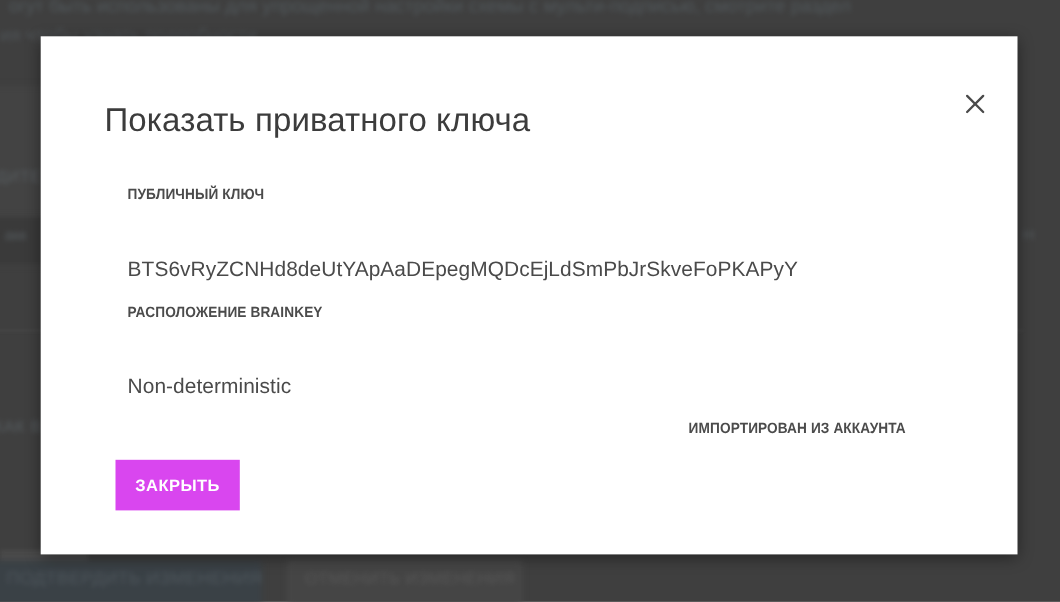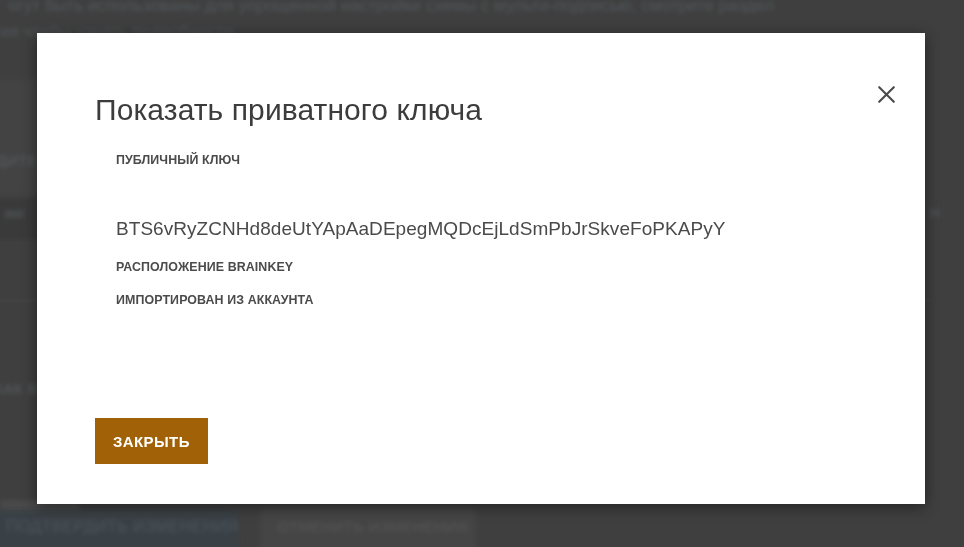--- a/index.html
+++ b/index.html
@@ -158,26 +158,26 @@
     font-weight: 400;
     color: #3c3c3c;
     letter-spacing: .1px;
     margin: 0;
     line-height: 1.2;
   }
 
   #fields {
     position: absolute;
     left: 79px;
-    top: 119px;
+    top: 136px;
     right: 40px;
   }
 
   .field { margin-bottom: 17px; }
-  .field:last-child { margin-bottom: 0; }
+  .field:last-child { margin-bottom: 0; text-align: right; }
 
   .field-label {
     font-size: 13.5px;
     font-weight: 700;
     color: #4b4b4b;
     letter-spacing: .1px;
     transform: scaleX(.92);
     transform-origin: left center;
     line-height: 1.25;
     margin-bottom: 5px;
@@ -221,26 +221,26 @@
   #annotation-text {
     color: #e01b1b;
     font-size: 16.5px;
     letter-spacing: 2.6px;
     margin-left: 14px;
     white-space: nowrap;
   }
 
   #close-dialog-button {
     position: absolute;
-    left: 58px;
+    left: 68px;
     top: 385px;
     min-width: 108px;
     height: 46px;
     padding: 0 18px;
-    background: #a16207;
+    background: #d946ef;
     color: #ffffff;
     border: none;
     font-family: "Liberation Sans", sans-serif;
     font-size: 15px;
     font-weight: 700;
     letter-spacing: .4px;
     cursor: pointer;
   }
 </style>
 </head>
@@ -276,20 +276,21 @@
   <div id="fields">
 
     <div class="field">
       <div class="field-label">ПУБЛИЧНЫЙ КЛЮЧ</div>
       <div class="field-value">BTS6vRyZCNHd8deUtYApAaDEpegMQDcEjLdSmPbJrSkveFoPKAPyY</div>
     </div>
 
 
     <div class="field">
       <div class="field-label">РАСПОЛОЖЕНИЕ BRAINKEY</div>
+      <div class="field-value">Non-deterministic</div>
     </div>
 
     <div class="field">
       <div class="field-label">ИМПОРТИРОВАН ИЗ АККАУНТА</div>
     </div>
 
   </div>
 
   <button id="close-dialog-button">ЗАКРЫТЬ</button>
 

